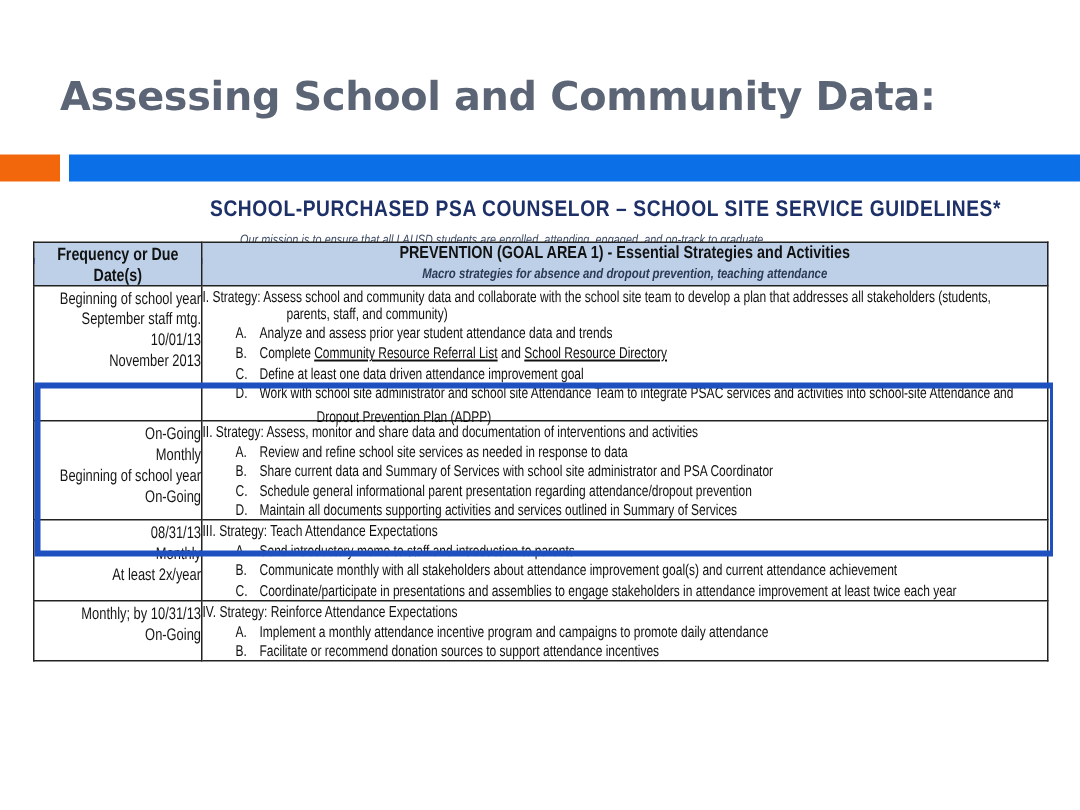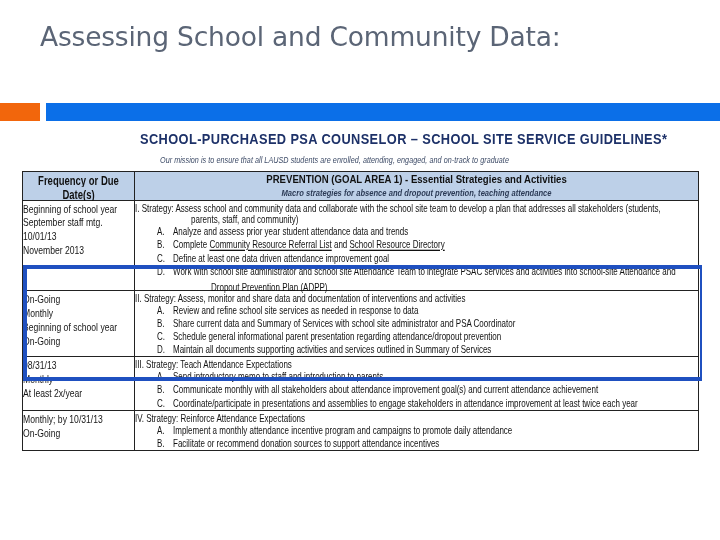--- a/index.html
+++ b/index.html
@@ -18,25 +18,26 @@
   
   .slide-title-block {
     position: absolute;
     left: 40px;
     top: 22px;
     width: 660px;
   }
   .slide-title {
     font-family: "DejaVu Sans", sans-serif;
     font-size: 26.5px;
-    font-weight: 400;
+    font-weight: 700;
     color: #5b6576;
     letter-spacing: -0.2px;
     line-height: 1.12;
     white-space: nowrap;
+    margin-top: 28px;
   }
   .slide-subtitle {
     font-family: "DejaVu Sans", sans-serif;
     font-size: 19px;
     font-weight: 400;
     color: #5b6576;
     letter-spacing: -0.1px;
     margin-top: 7px;
     white-space: nowrap;
   }
@@ -188,21 +189,21 @@
     height: 4px;
     border-top: 3px solid #1f4fbf;
     border-bottom: 1px solid #1f4fbf;
     box-sizing: border-box;
   }
 
   
   .tbl-wrap {
     position: absolute;
     left: 4px;
-    top: 49px;
+    top: 39px;
     width: 676px;
   }
   table.guidelines {
     border-collapse: collapse;
     width: 676px;
     table-layout: fixed;
   }
   table.guidelines td, table.guidelines th {
     border: 1px solid #222222;
     vertical-align: top;
@@ -234,21 +235,21 @@
   .hdr-body-sub {
     font-size: 7.6px;
     font-style: italic;
     color: #2b3a55;
     margin-top: 4px;
     transform: scaleY(1.22);
     transform-origin: center top;
   }
 
   td.freq-cell {
-    text-align: left;
+    text-align: right;
     padding: 8px 2px 8px 2px;
   }
   .freq-line {
     font-size: 8.6px;
     color: #161616;
     line-height: 1.62;
     transform: scaleY(1.3);
     transform-origin: center top;
   }
 

